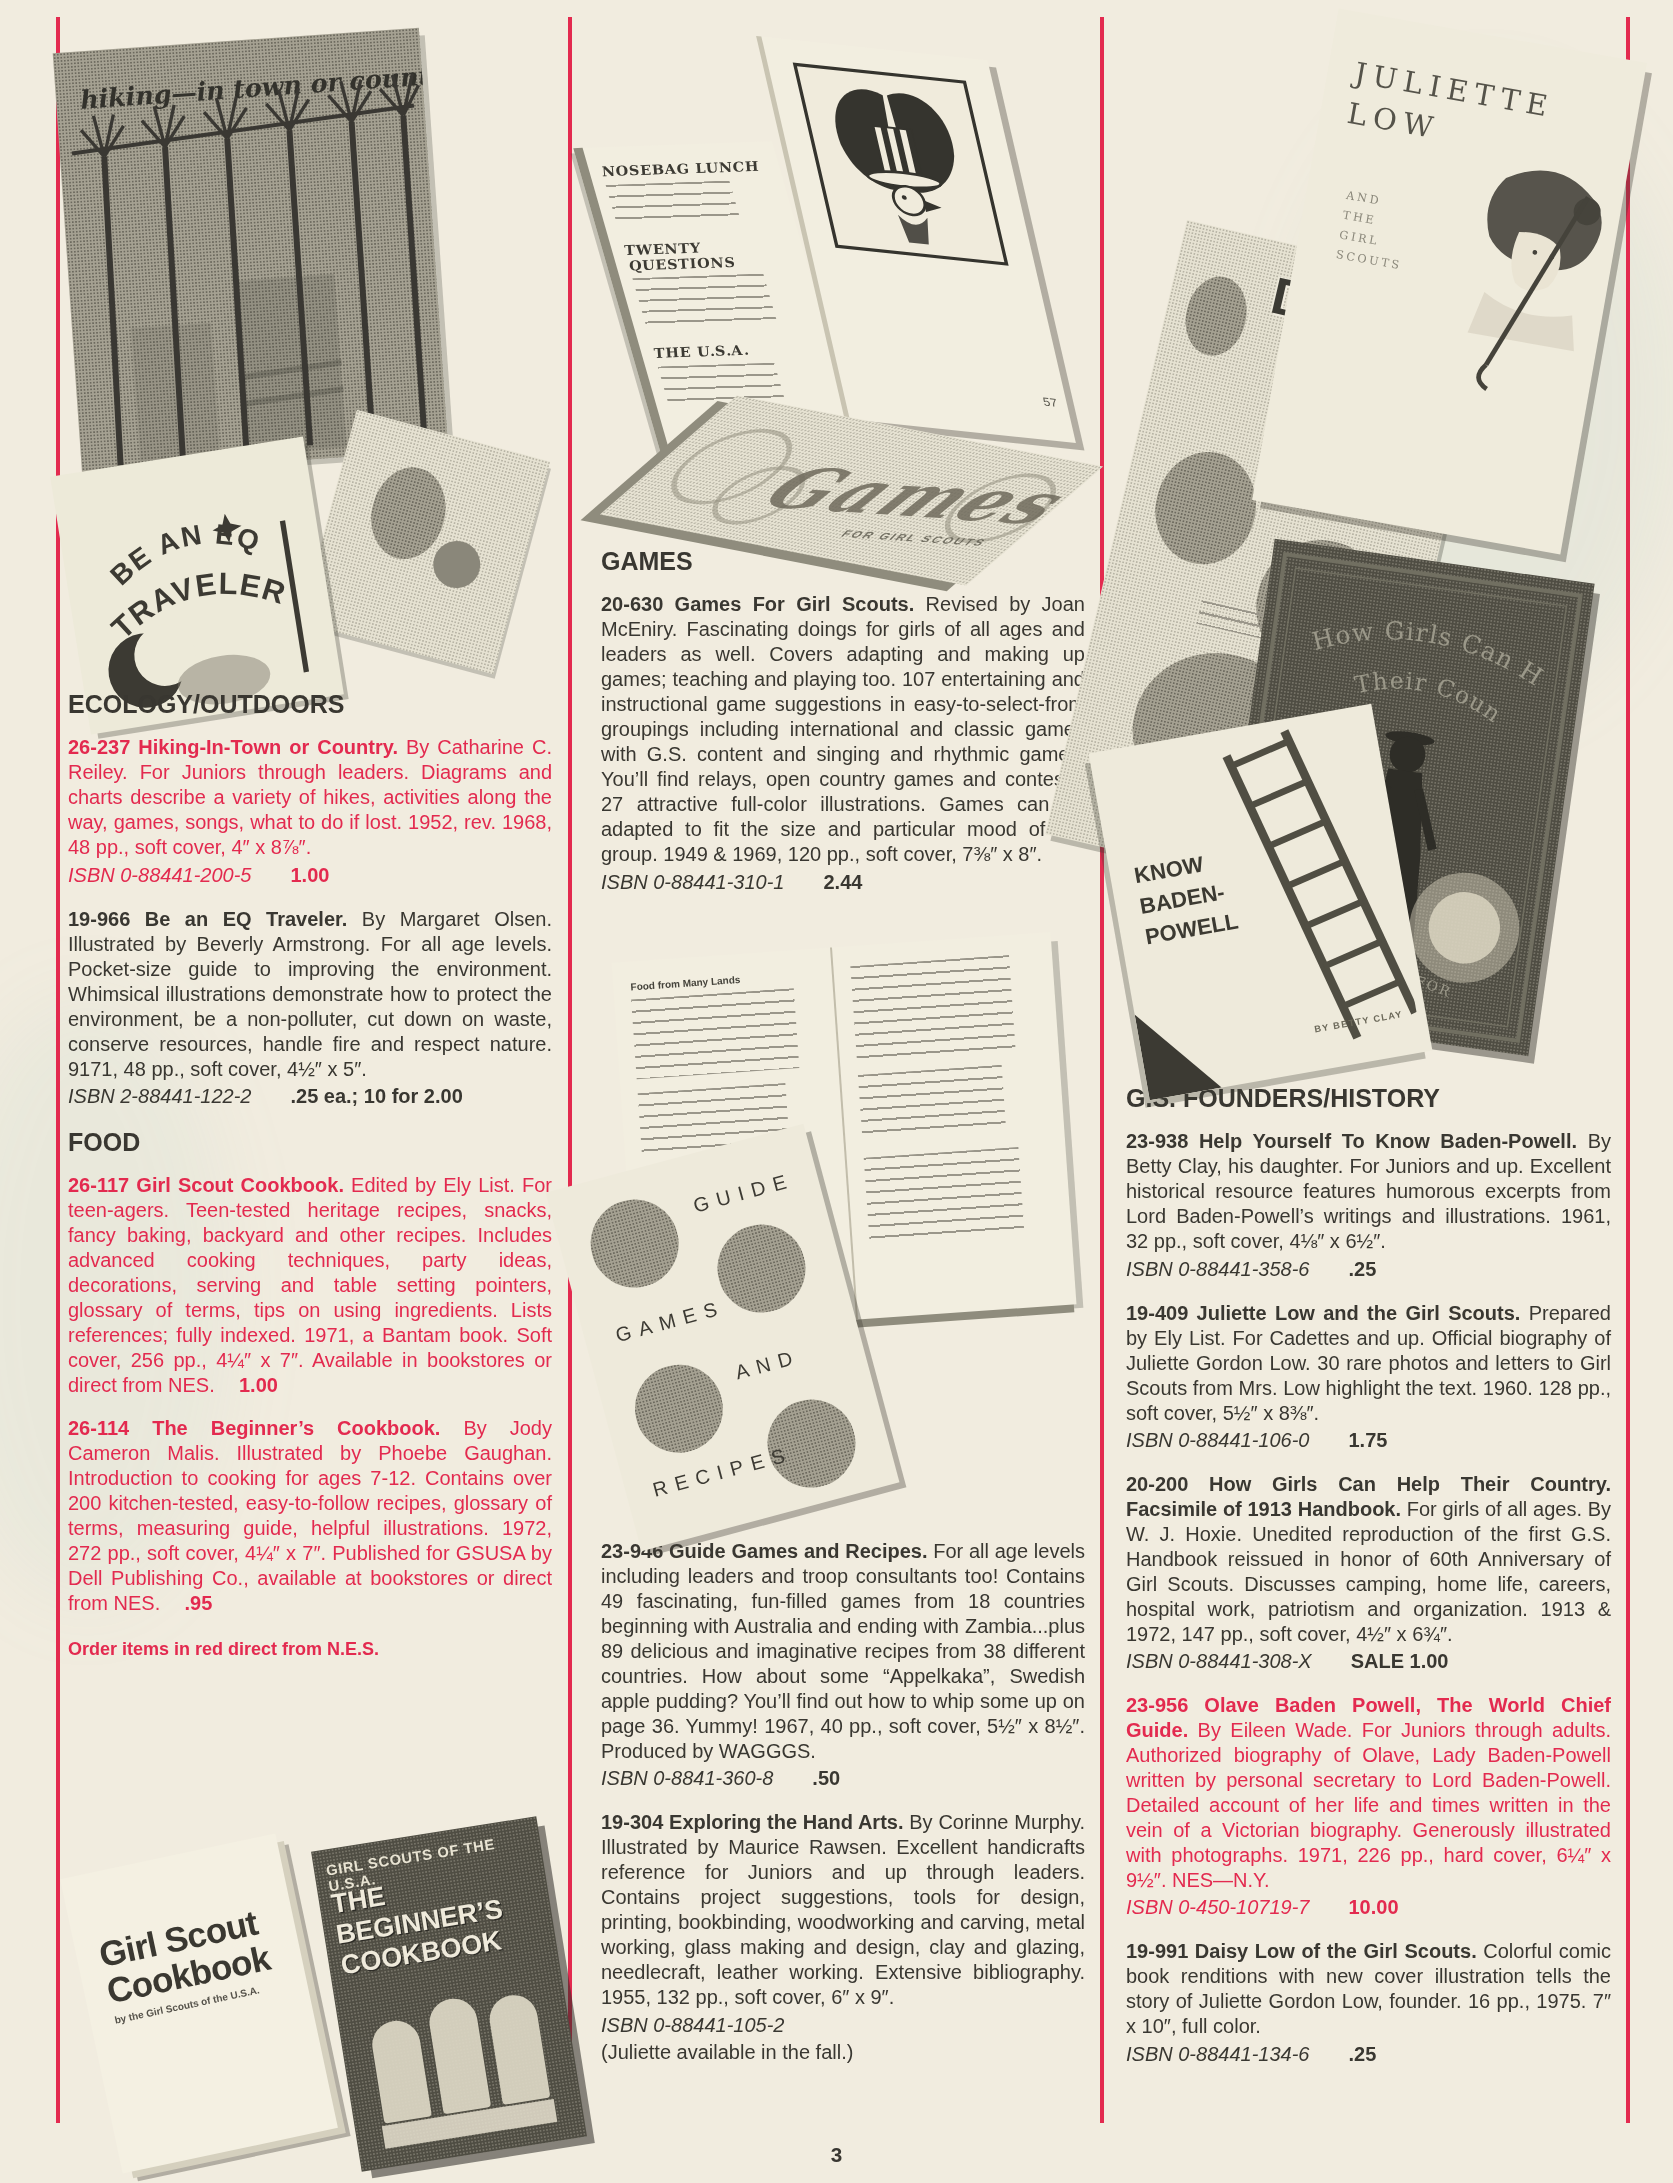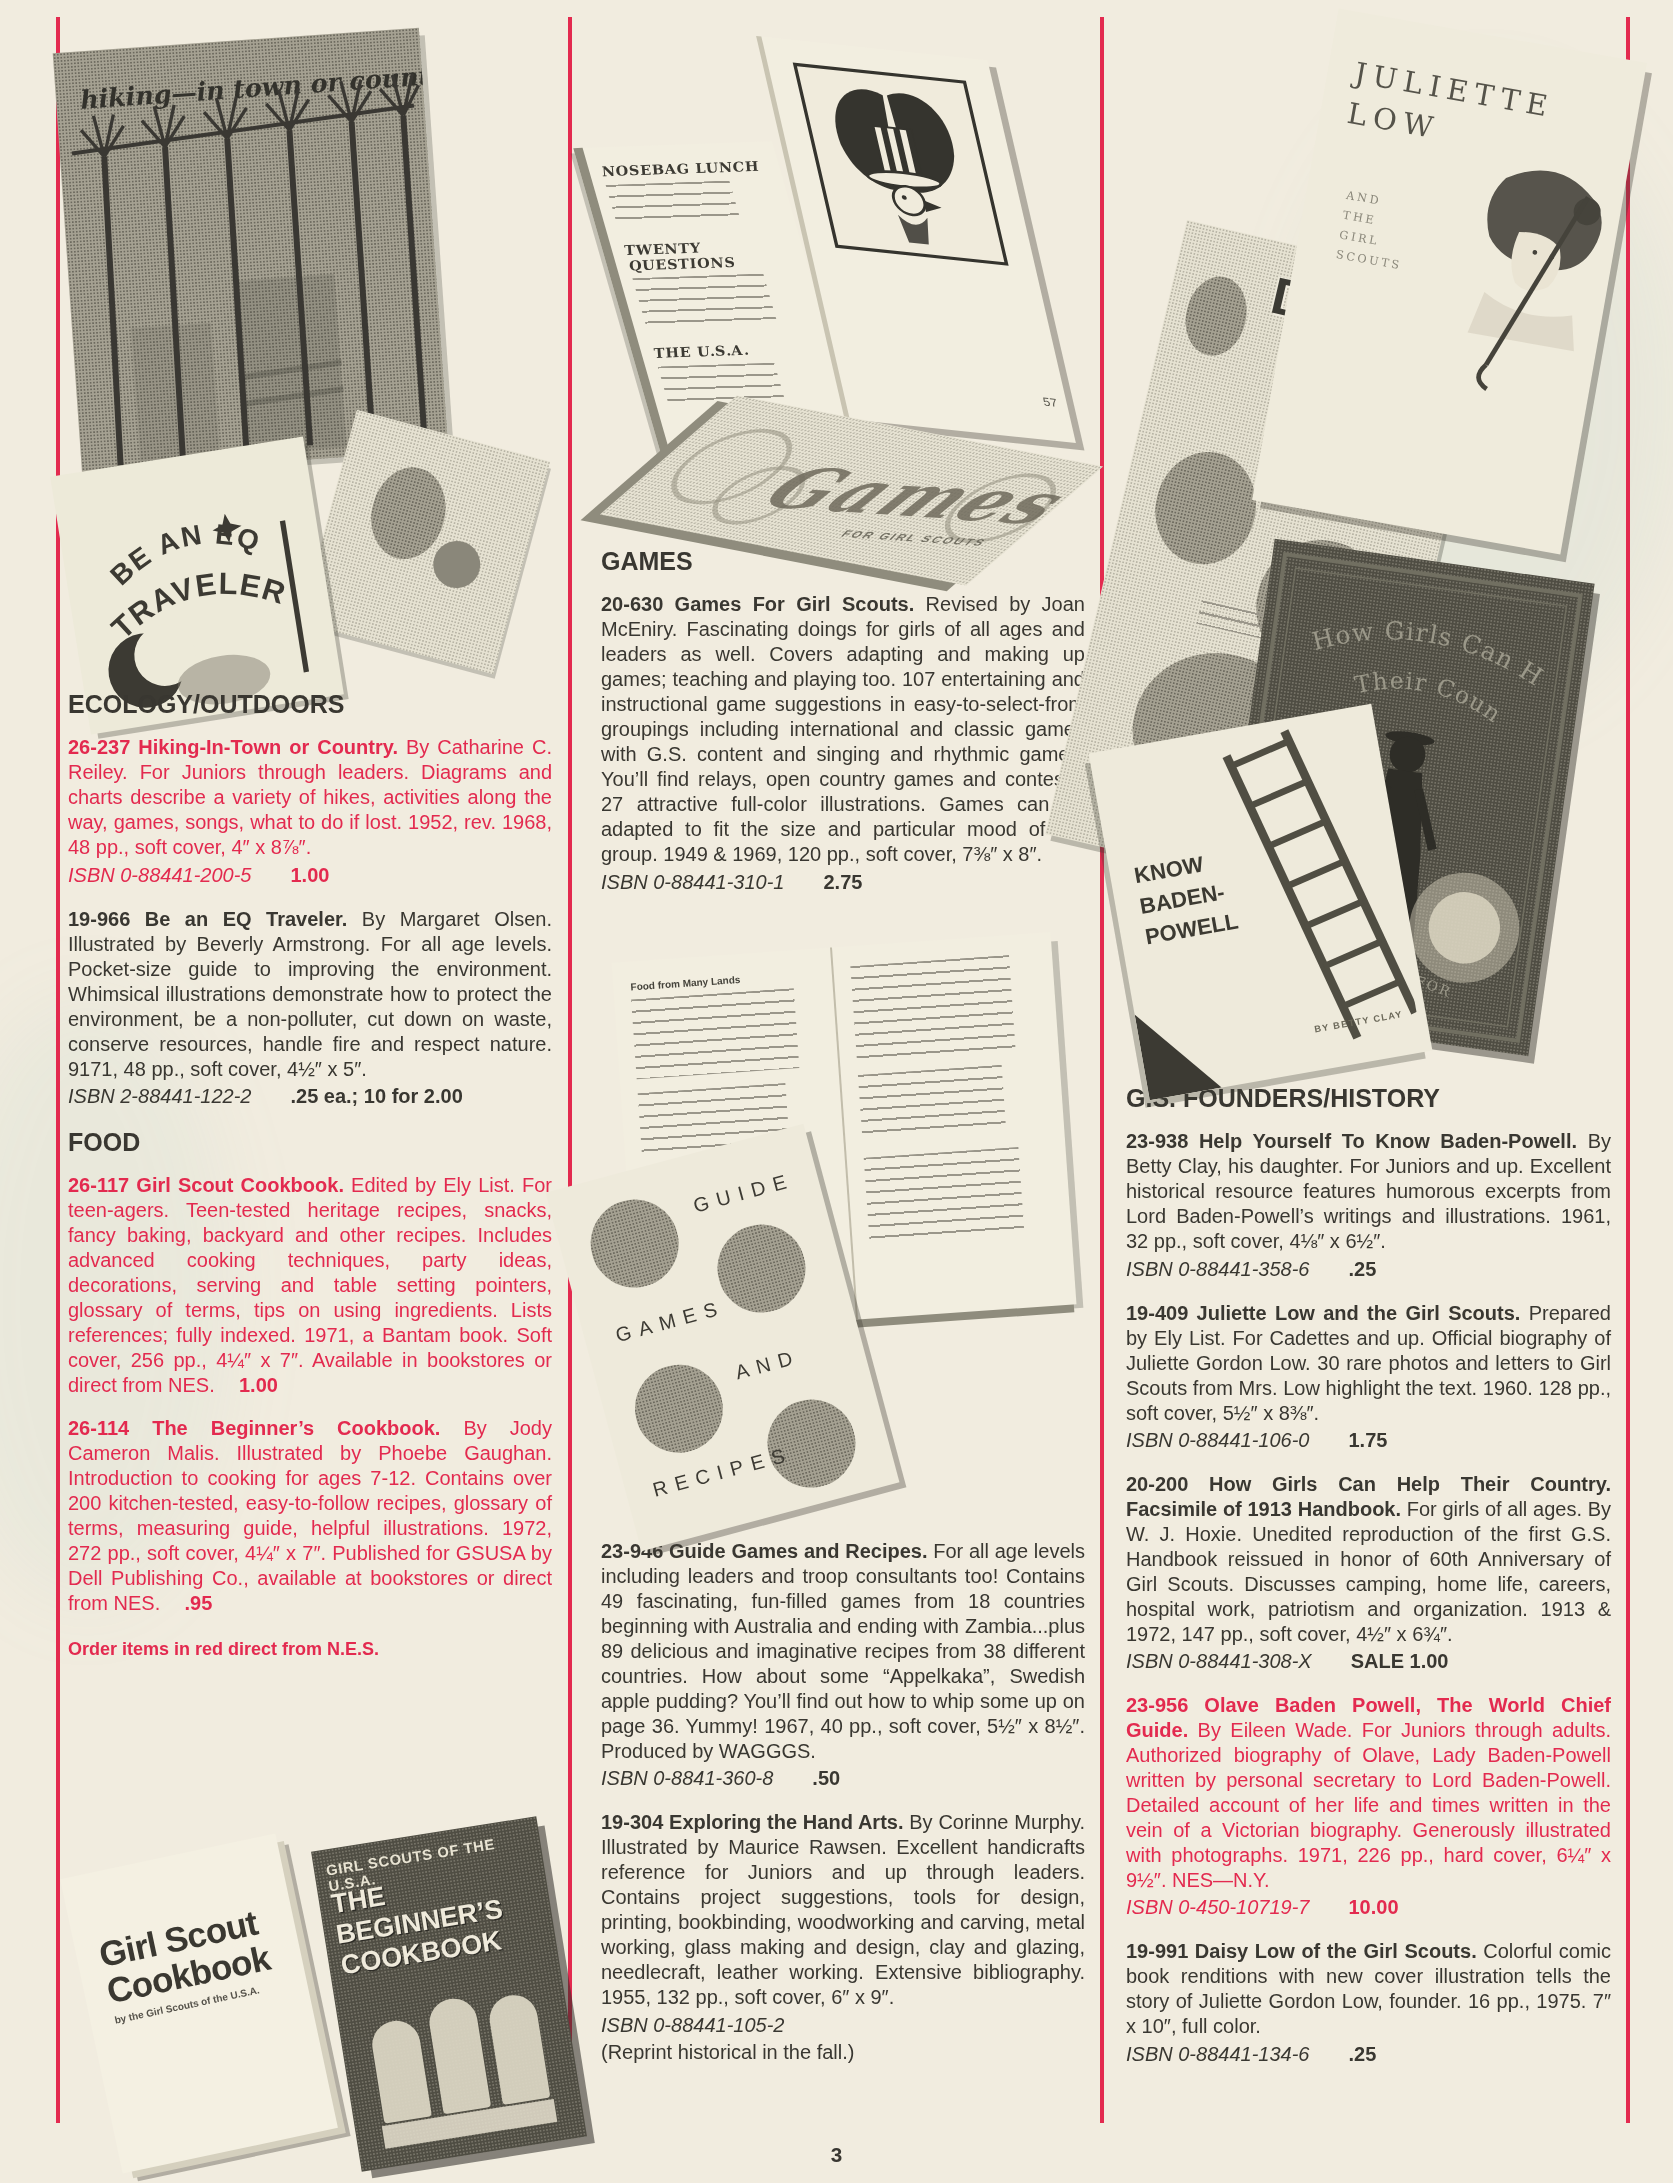--- a/index.html
+++ b/index.html
@@ -373,33 +373,33 @@
       <p class="body"><b class="lead">26-114 The Beginner’s Cookbook.</b> <span>By Jody Cameron Malis. Illustrated by Phoebe Gaughan. Introduction to cooking for ages 7-12. Contains over 200 kitchen-tested, easy-to-follow recipes, glossary of terms, measuring guide, helpful illustrations. 1972, 272 pp., soft cover, 4¼″ x 7″. Published for GSUSA by Dell Publishing Co., available at bookstores or direct from NES.</span> <b class="inline-price">.95</b></p>
     </article>
 
     <p class="note">Order items in red direct from N.E.S.</p>
   </section>
 
   <section class="col" style="left:601px;top:547px;width:484px">
     <h2 class="sec">GAMES</h2>
     <article class="entry">
       <p class="body"><b class="lead">20-630 Games For Girl Scouts.</b> <span>Revised by Joan McEniry. Fascinating doings for girls of all ages and leaders as well. Covers adapting and making up games; teaching and playing too. 107 entertaining and instructional game suggestions in easy-to-select-from groupings including international and classic games with G.S. content and singing and rhythmic games. You’ll find relays, open country games and contests. 27 attractive full-color illustrations. Games can be adapted to fit the size and particular mood of the group. 1949 &amp; 1969, 120 pp., soft cover, 7⅜″ x 8″.</span></p>
-      <p class="isbnline"><i class="isbn">ISBN 0-88441-310-1</i><b class="price">2.75</b></p>
+      <p class="isbnline"><i class="isbn">ISBN 0-88441-310-1</i><b class="price">2.44</b></p>
     </article>
   </section>
 
   <section class="col" style="left:601px;top:1539px;width:484px">
     <article class="entry">
       <p class="body"><b class="lead">23-946 Guide Games and Recipes.</b> <span>For all age levels including leaders and troop consultants too! Contains 49 fascinating, fun-filled games from 18 countries beginning with Australia and ending with Zambia...plus 89 delicious and imaginative recipes from 38 different countries. How about some “Appelkaka”, Swedish apple pudding? You’ll find out how to whip some up on page 36. Yummy! 1967, 40 pp., soft cover, 5½″ x 8½″. Produced by WAGGGS.</span></p>
       <p class="isbnline"><i class="isbn">ISBN 0-8841-360-8</i><b class="price">.50</b></p>
     </article>
     <article class="entry">
       <p class="body"><b class="lead">19-304 Exploring the Hand Arts.</b> <span>By Corinne Murphy. Illustrated by Maurice Rawsen. Excellent handicrafts reference for Juniors and up through leaders. Contains project suggestions, tools for design, printing, bookbinding, woodworking and carving, metal working, glass making and design, clay and glazing, needlecraft, leather working. Extensive bibliography. 1955, 132 pp., soft cover, 6″ x 9″.</span></p>
       <p class="isbnline"><i class="isbn">ISBN 0-88441-105-2</i></p>
-      <p class="plainline">(Reprint historical in the fall.)</p>
+      <p class="plainline">(Juliette available in the fall.)</p>
     </article>
   </section>
 
   <section class="col" style="left:1126px;top:1084px;width:485px">
     <h2 class="sec">G.S. FOUNDERS/HISTORY</h2>
 
     <article class="entry">
       <p class="body"><b class="lead">23-938 Help Yourself To Know Baden-Powell.</b> <span>By Betty Clay, his daughter. For Juniors and up. Excellent historical resource features humorous excerpts from Lord Baden-Powell’s writings and illustrations. 1961, 32 pp., soft cover, 4⅛″ x 6½″.</span></p>
       <p class="isbnline"><i class="isbn">ISBN 0-88441-358-6</i><b class="price">.25</b></p>
     </article>

